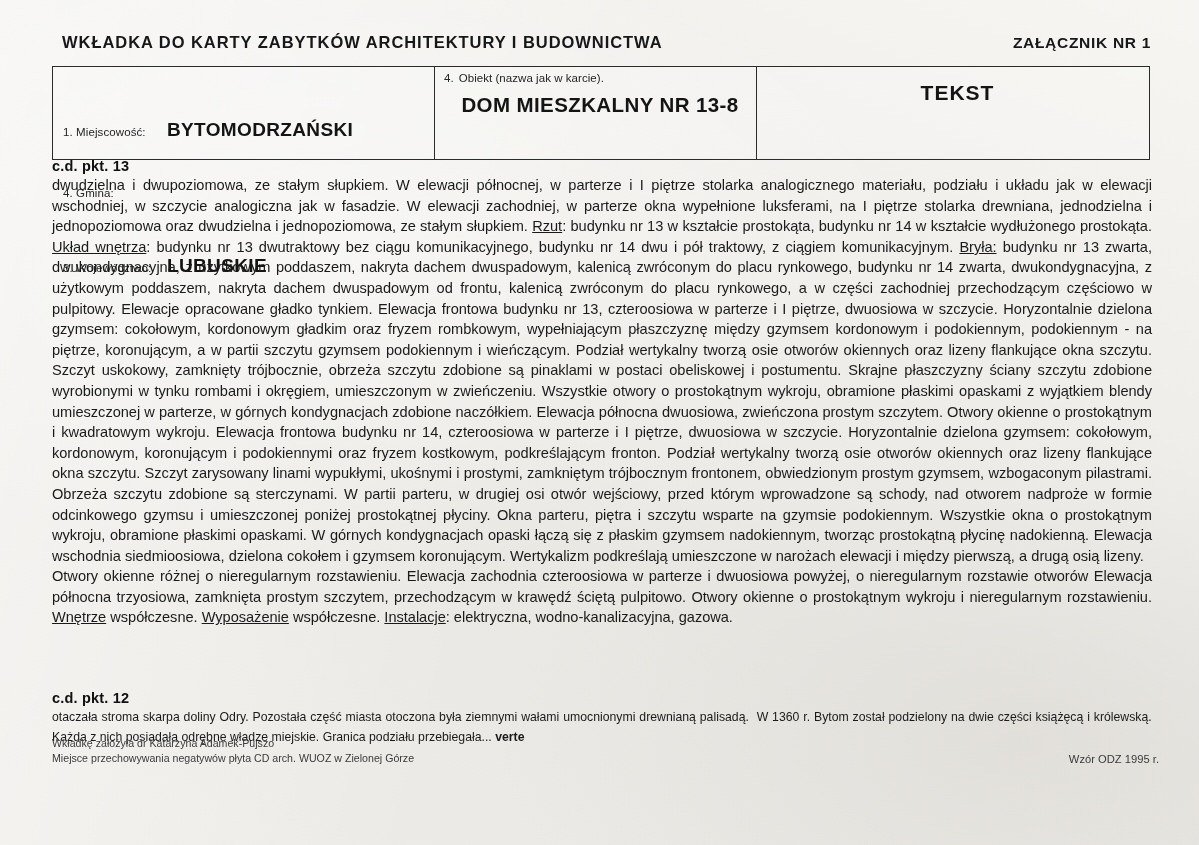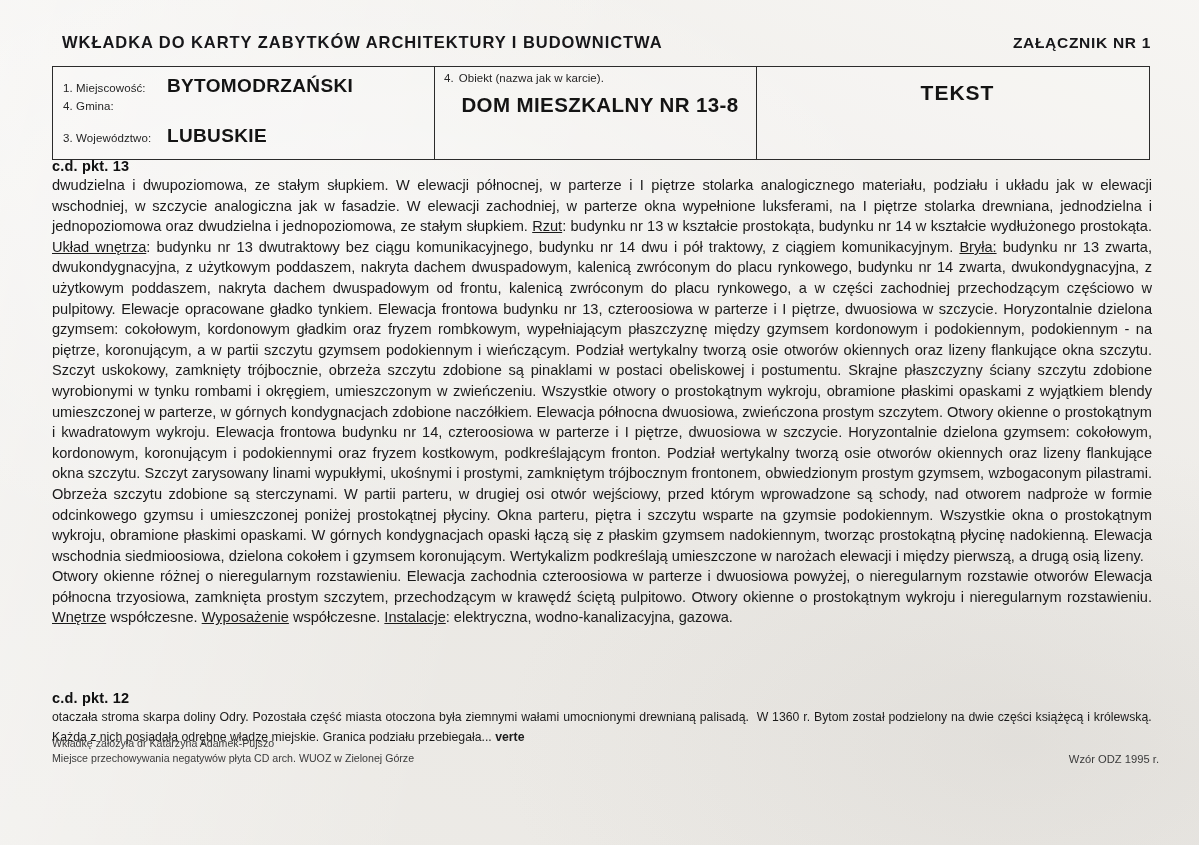--- a/index.html
+++ b/index.html
@@ -47,21 +47,21 @@
     position:absolute;left:52px;top:66px;width:1096px;height:92px;
     display:flex;
     border:1.6px solid #2b2b2b;
     background:rgba(255,255,255,0.18);
   }
   .id-cell{position:relative;height:100%;box-sizing:border-box;}
   .cell-place{flex:0 0 382px;border-right:1.6px solid #2b2b2b;padding:8px 0 0 10px;}
   .cell-object{flex:0 0 322px;border-right:1.6px solid #2b2b2b;padding:5px 0 0 9px;}
   .cell-content{flex:1 1 auto;padding:5px 0 0 9px;}
 
-  .field-row{display:flex;align-items:baseline;margin-bottom:1px;height:24px;}
+  .field-row{display:flex;align-items:baseline;margin-bottom:1px;height:24px;margin-top:44px;}
   .field-label{
     font-size:11.5px;color:#242424;width:104px;flex:0 0 104px;
     letter-spacing:0.1px;
   }
   .field-value{
     font-size:19px;font-weight:bold;letter-spacing:0.35px;color:#141414;
     white-space:nowrap;
   }
   .cell-caption{font-size:11.5px;color:#242424;letter-spacing:0.05px;}
   .cell-caption .num{margin-right:5px;}

